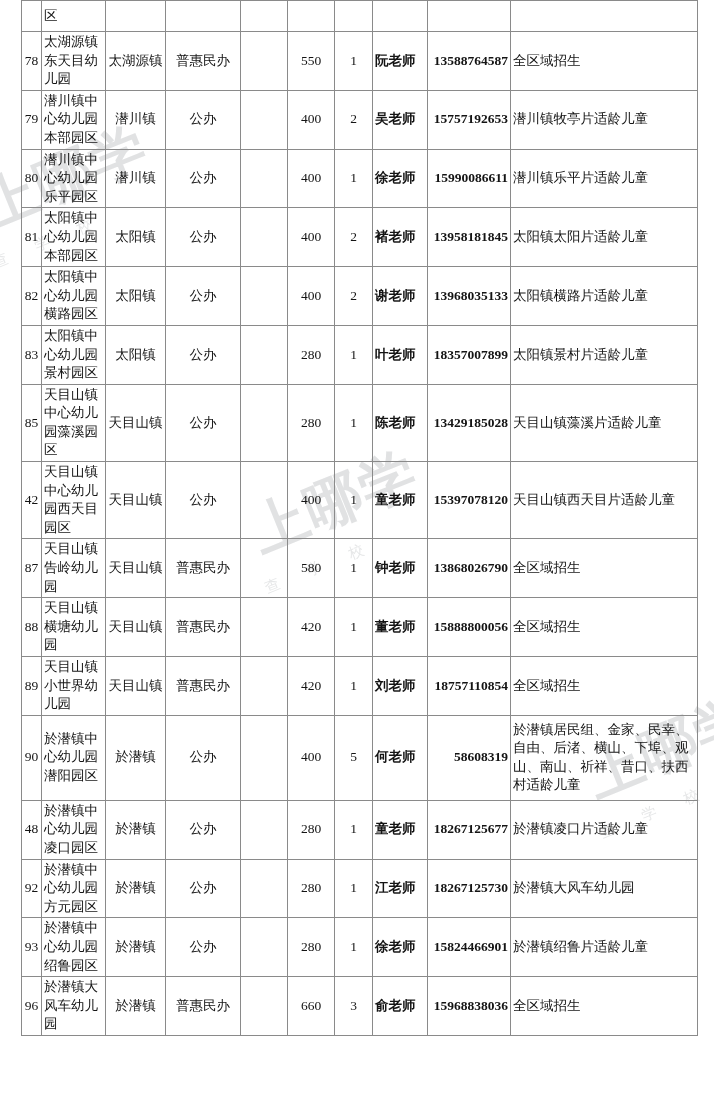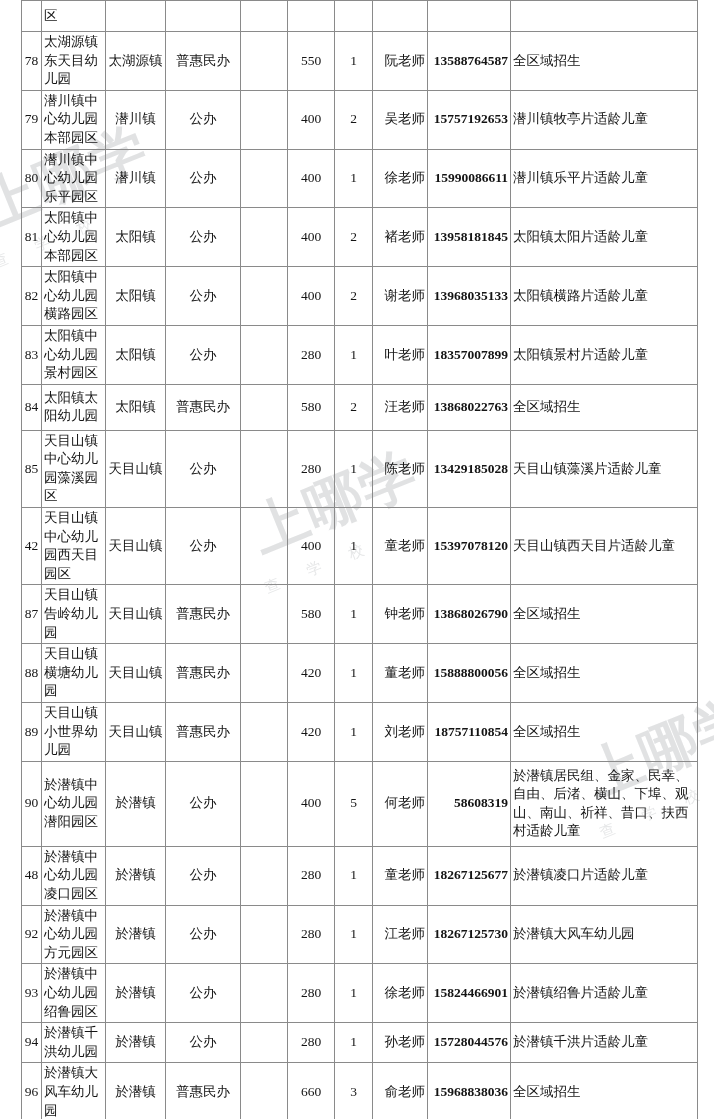--- a/index.html
+++ b/index.html
@@ -77,21 +77,21 @@
   col.c-phone   { width: 83px; }
   col.c-scope   { width: 187px; }
 
   td.idx    { text-align: center; }
   td.name   { text-align: left; padding-left: 2px; }
   td.town   { text-align: center; }
   td.nature { text-align: center; }
   td.blank  { }
   td.fee    { text-align: center; }
   td.cls    { text-align: center; }
-  td.person { text-align: right; }
+  td.person { text-align: left; font-weight: bold; }
   td.phone  { text-align: right; padding-right: 1px; font-weight: bold; }
   td.scope  { text-align: left; padding-left: 2px; font-family: Liberation Serif, serif; }
 </style>
 </head>
 <body>
 
 <div class="watermark-layer">
   <div class="wm wm-big" style="left:-30px; top:175px; transform:rotate(-22deg);">上哪学</div>
   <div class="wm wm-small" style="left:-10px; top:255px; transform:rotate(-22deg);">查 学 校</div>
 
@@ -195,32 +195,20 @@
           <td class="name">太阳镇中心幼儿园景村园区</td>
           <td class="town">太阳镇</td>
           <td class="nature">公办</td>
           <td class="blank"></td>
           <td class="fee">280</td>
           <td class="cls">1</td>
           <td class="person">叶老师</td>
           <td class="phone">18357007899</td>
           <td class="scope">太阳镇景村片适龄儿童</td>
         </tr>
-        <tr style="height: 46px;">
-          <td class="idx">84</td>
-          <td class="name">太阳镇太阳幼儿园</td>
-          <td class="town">太阳镇</td>
-          <td class="nature">普惠民办</td>
-          <td class="blank"></td>
-          <td class="fee">580</td>
-          <td class="cls">2</td>
-          <td class="person">汪老师</td>
-          <td class="phone">13868022763</td>
-          <td class="scope">全区域招生</td>
-        </tr>
         <tr style="height: 74px;">
           <td class="idx">85</td>
           <td class="name">天目山镇中心幼儿园藻溪园区</td>
           <td class="town">天目山镇</td>
           <td class="nature">公办</td>
           <td class="blank"></td>
           <td class="fee">280</td>
           <td class="cls">1</td>
           <td class="person">陈老师</td>
           <td class="phone">13429185028</td>
@@ -315,32 +303,20 @@
           <td class="name">於潜镇中心幼儿园绍鲁园区</td>
           <td class="town">於潜镇</td>
           <td class="nature">公办</td>
           <td class="blank"></td>
           <td class="fee">280</td>
           <td class="cls">1</td>
           <td class="person">徐老师</td>
           <td class="phone">15824466901</td>
           <td class="scope">於潜镇绍鲁片适龄儿童</td>
         </tr>
-        <tr style="height: 37px;">
-          <td class="idx">94</td>
-          <td class="name">於潜镇千洪幼儿园</td>
-          <td class="town">於潜镇</td>
-          <td class="nature">公办</td>
-          <td class="blank"></td>
-          <td class="fee">280</td>
-          <td class="cls">1</td>
-          <td class="person">孙老师</td>
-          <td class="phone">15728044576</td>
-          <td class="scope">於潜镇千洪片适龄儿童</td>
-        </tr>
         <tr style="height: 53px;">
           <td class="idx">96</td>
           <td class="name">於潜镇大风车幼儿园</td>
           <td class="town">於潜镇</td>
           <td class="nature">普惠民办</td>
           <td class="blank"></td>
           <td class="fee">660</td>
           <td class="cls">3</td>
           <td class="person">俞老师</td>
           <td class="phone">15968838036</td>

